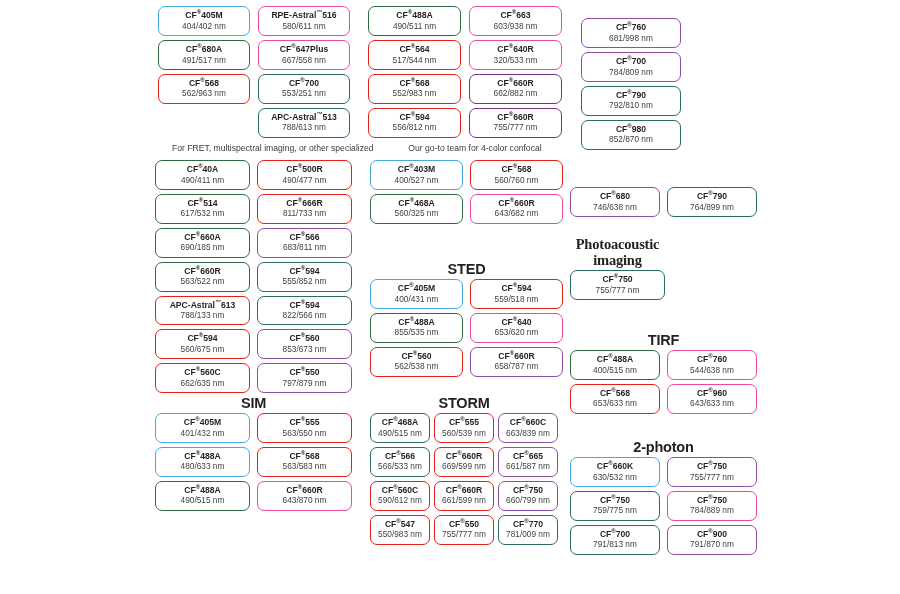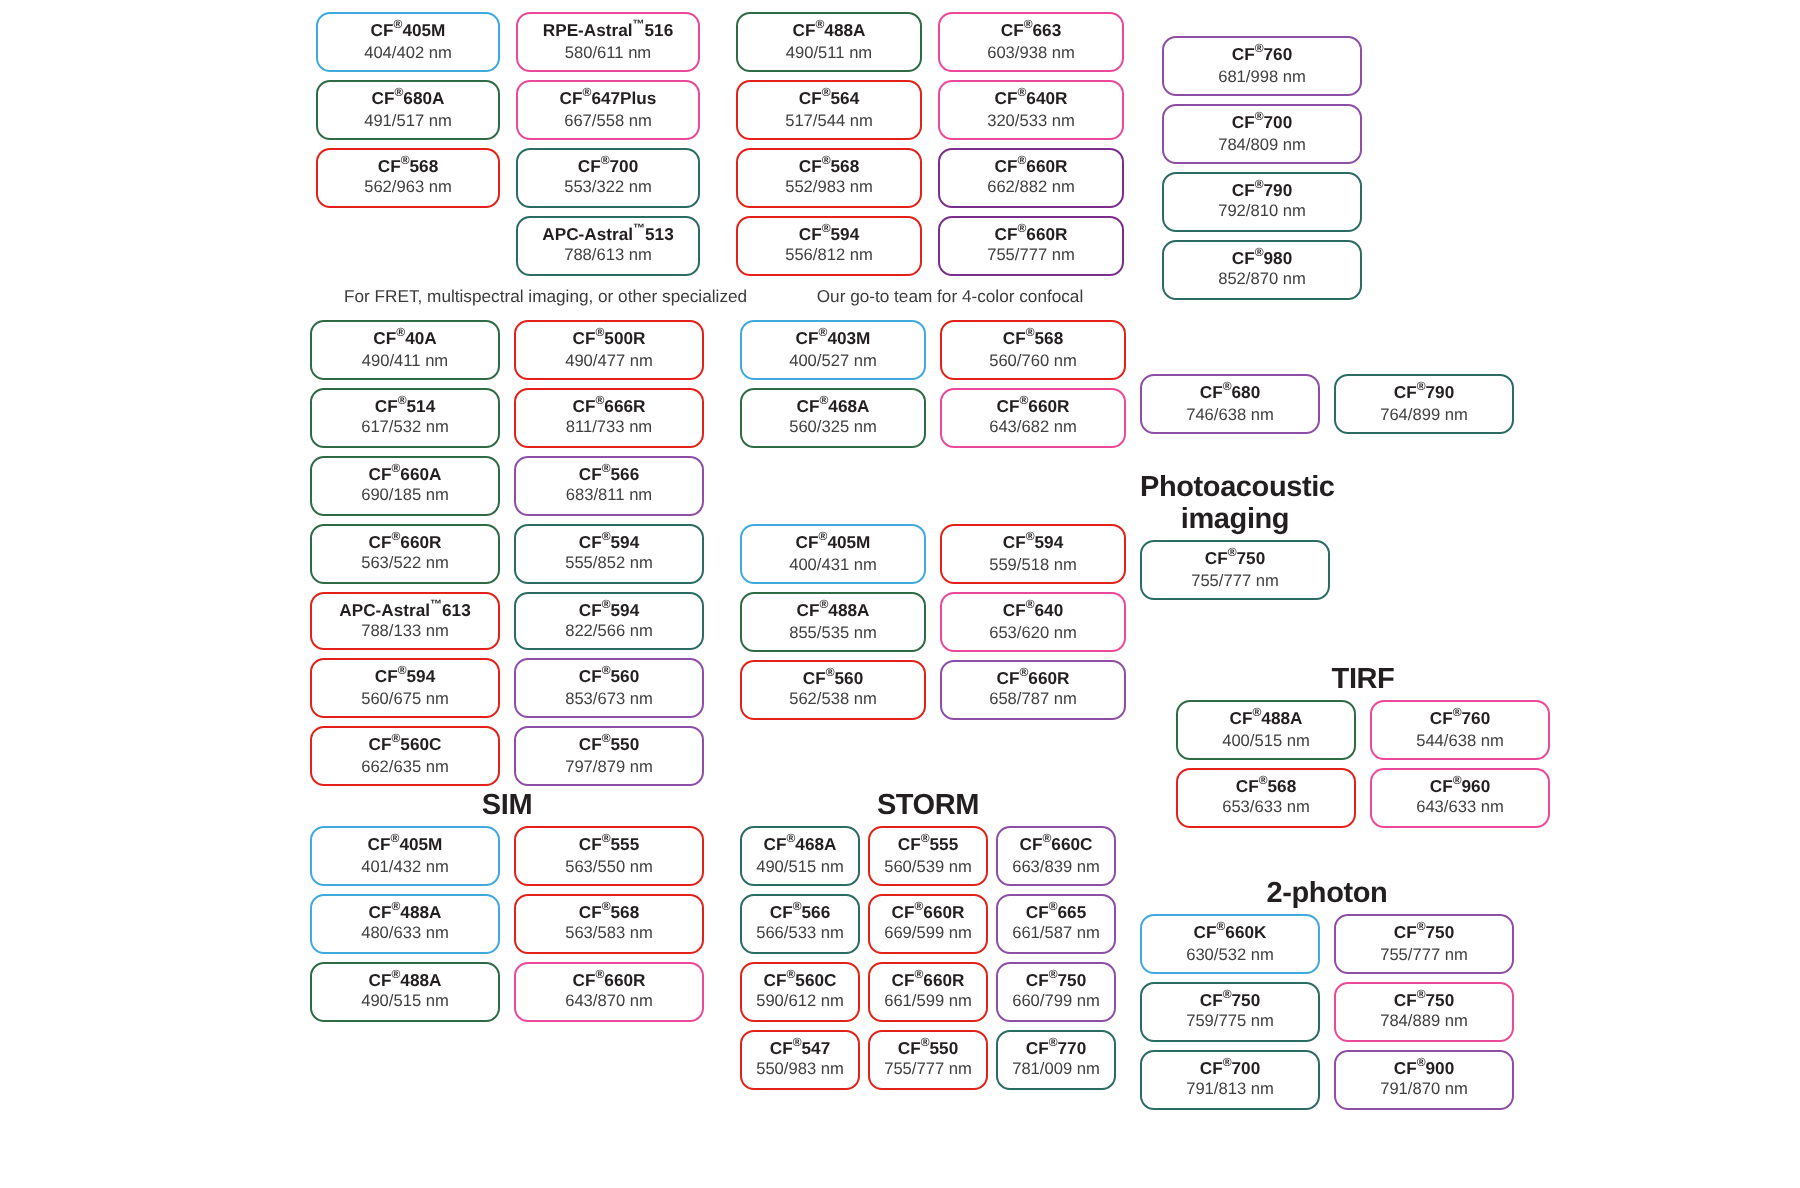--- a/index.html
+++ b/index.html
@@ -27,21 +27,21 @@
   .group-title {
     text-align: center;
     font-weight: bold;
     font-size: 14.5px;
     letter-spacing: -0.2px;
     color: #231f20;
     line-height: 1.1;
     margin: 0 0 1px 0;
     white-space: nowrap;
   }
-  .group-title.two-line { white-space: normal; }
+  .group-title.two-line { white-space: normal; font-family: Liberation Serif, serif; }
   .group-sub {
     text-align: center;
     font-size: 8.6px;
     color: #3b3b3b;
     line-height: 1.15;
     margin: 0 0 6px 17px;
     white-space: nowrap;
   }
   .cols {
     display: flex;
@@ -108,21 +108,21 @@
           <div class="chip" style="border-color: rgb(236, 72, 153);">
             <div class="chip-name"><span>RPE-Astral</span><sup>™</sup><span>516</span></div>
             <div class="chip-ex">580/611 nm</div>
           </div>
           <div class="chip" style="border-color: rgb(236, 72, 153);">
             <div class="chip-name"><span>CF</span><sup>®</sup><span>647Plus</span></div>
             <div class="chip-ex">667/558 nm</div>
           </div>
           <div class="chip" style="border-color: rgb(42, 107, 99);">
             <div class="chip-name"><span>CF</span><sup>®</sup><span>700</span></div>
-            <div class="chip-ex">553/322 nm</div>
+            <div class="chip-ex">553/251 nm</div>
           </div>
           <div class="chip" style="border-color: rgb(42, 107, 99);">
             <div class="chip-name"><span>APC-Astral</span><sup>™</sup><span>513</span></div>
             <div class="chip-ex">788/613 nm</div>
           </div>
         </div>
       </div>
     </div>
     <div class="group" style="left: 368px; top: 6px; width: 194px;">
       <div class="cols" style="gap: 8px;">
@@ -270,20 +270,21 @@
             <div class="chip-ex">560/760 nm</div>
           </div>
           <div class="chip" style="border-color: rgb(236, 72, 153);">
             <div class="chip-name"><span>CF</span><sup>®</sup><span>660R</span></div>
             <div class="chip-ex">643/682 nm</div>
           </div>
         </div>
       </div>
     </div>
     <div class="group" style="left: 370px; top: 262px; width: 193px;">
+      <div class="group-title">STED</div>
       <div class="cols" style="gap: 7px;">
         <div class="col" style="width: 93px;">
           <div class="chip" style="border-color: rgb(63, 169, 224);">
             <div class="chip-name"><span>CF</span><sup>®</sup><span>405M</span></div>
             <div class="chip-ex">400/431 nm</div>
           </div>
           <div class="chip" style="border-color: rgb(46, 107, 69);">
             <div class="chip-name"><span>CF</span><sup>®</sup><span>488A</span></div>
             <div class="chip-ex">855/535 nm</div>
           </div>
@@ -328,21 +329,21 @@
       <div class="group-title two-line" style="width: 95px;">Photoacoustic imaging</div>
       <div class="cols" style="gap: 7px; justify-content: center;">
         <div class="col" style="width: 95px;">
           <div class="chip" style="border-color: rgb(42, 107, 99);">
             <div class="chip-name"><span>CF</span><sup>®</sup><span>750</span></div>
             <div class="chip-ex">755/777 nm</div>
           </div>
         </div>
       </div>
     </div>
-    <div class="group" style="left: 588px; top: 333px; width: 187px;">
+    <div class="group" style="left: 570px; top: 333px; width: 187px;">
       <div class="group-title">TIRF</div>
       <div class="cols" style="gap: 7px;">
         <div class="col" style="width: 90px;">
           <div class="chip" style="border-color: rgb(46, 107, 69);">
             <div class="chip-name"><span>CF</span><sup>®</sup><span>488A</span></div>
             <div class="chip-ex">400/515 nm</div>
           </div>
           <div class="chip" style="border-color: rgb(227, 33, 25);">
             <div class="chip-name"><span>CF</span><sup>®</sup><span>568</span></div>
             <div class="chip-ex">653/633 nm</div>

